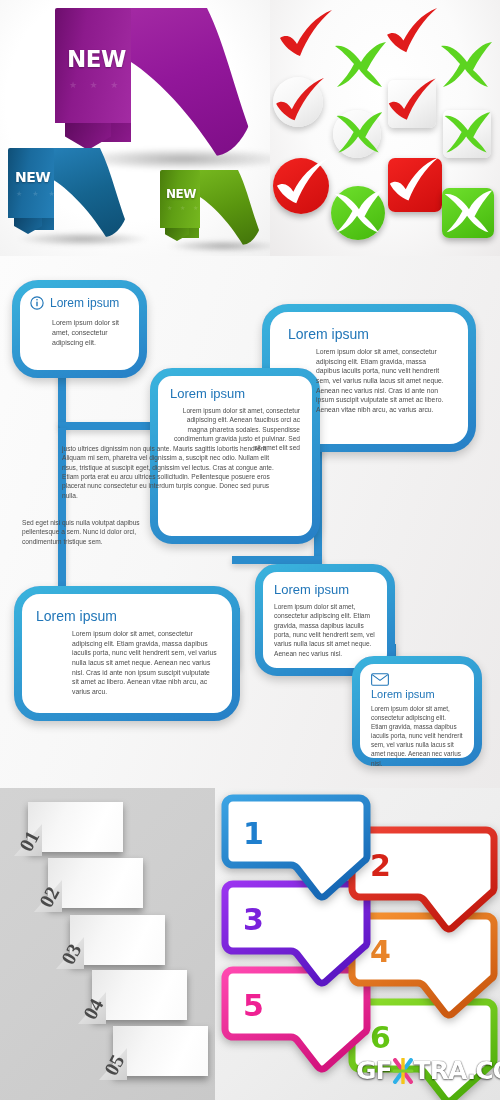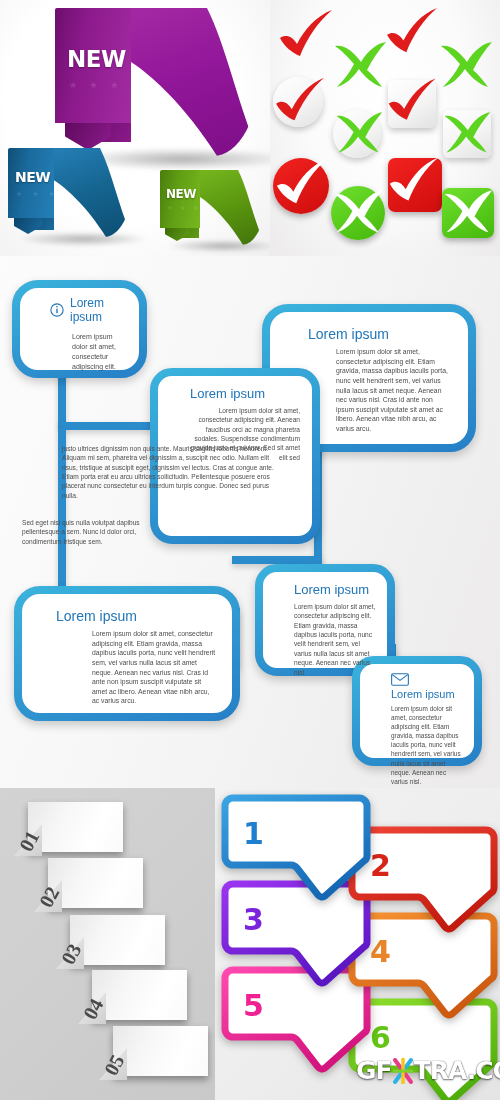--- a/index.html
+++ b/index.html
@@ -137,21 +137,20 @@
   
   #panel-bubbles {
     position:absolute; left:0; top:256px; width:500px; height:532px;
     background:linear-gradient(110deg,#fcfcfc 0%,#f7f7f7 40%,#eceaea 100%);
     overflow:hidden;
   }
   .bub {
     position:absolute; background:#fff;
     border:8px solid #2b8ccc;
     box-shadow:0 4px 10px rgba(0,0,0,.20);
-    padding-left:20px;
   }
   .bub::after{
     content:""; position:absolute; inset:-8px; pointer-events:none;
     border-radius:inherit;
     background:linear-gradient(160deg,rgba(255,255,255,.35),rgba(0,0,0,.12));
     mix-blend-mode:overlay;
   }
   .bub-inner { position:relative; z-index:2; }
   .bub h3 {
     color:#2176b8; font-weight:normal; font-size:13px; margin-bottom:5px;

